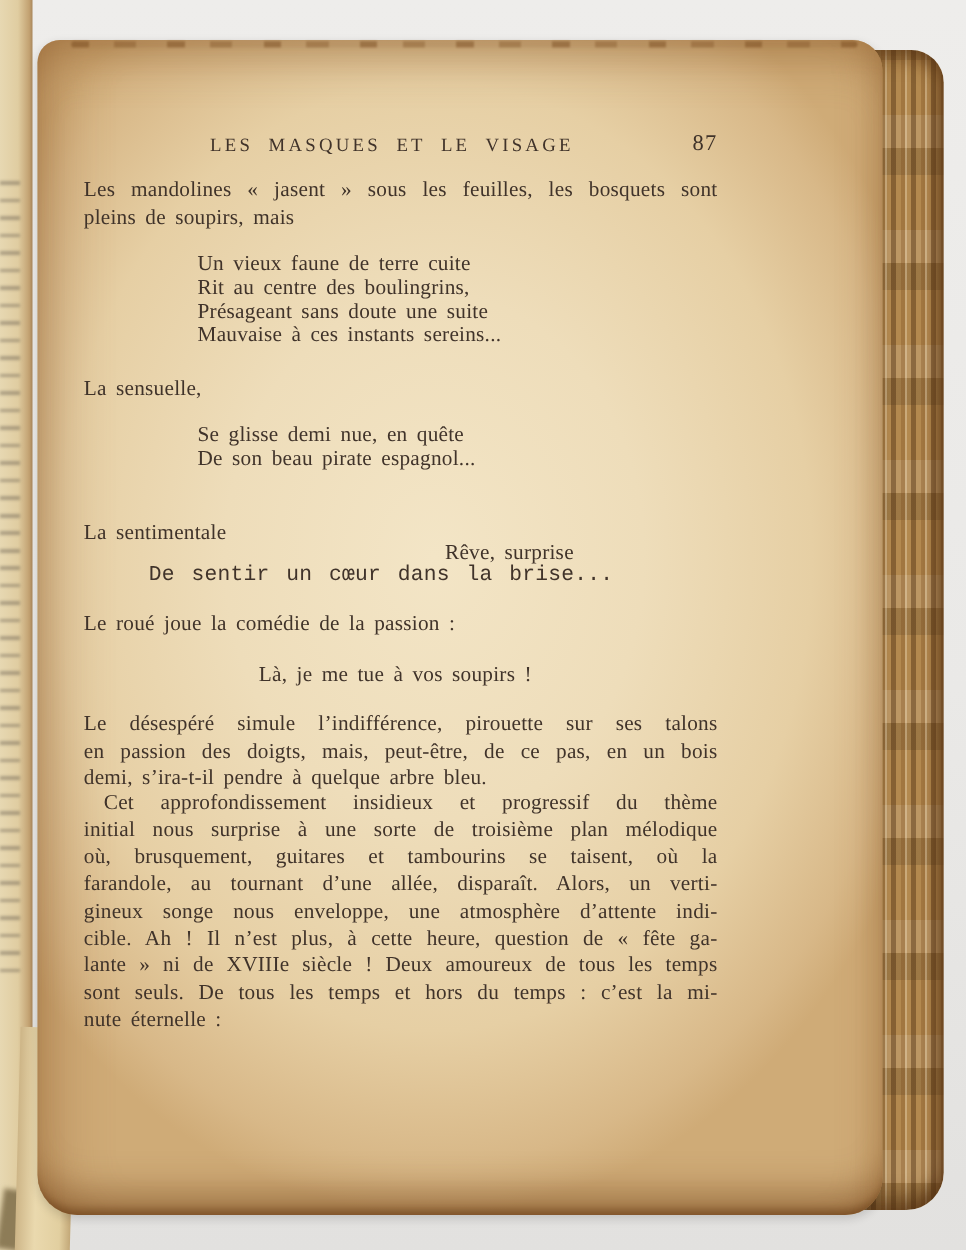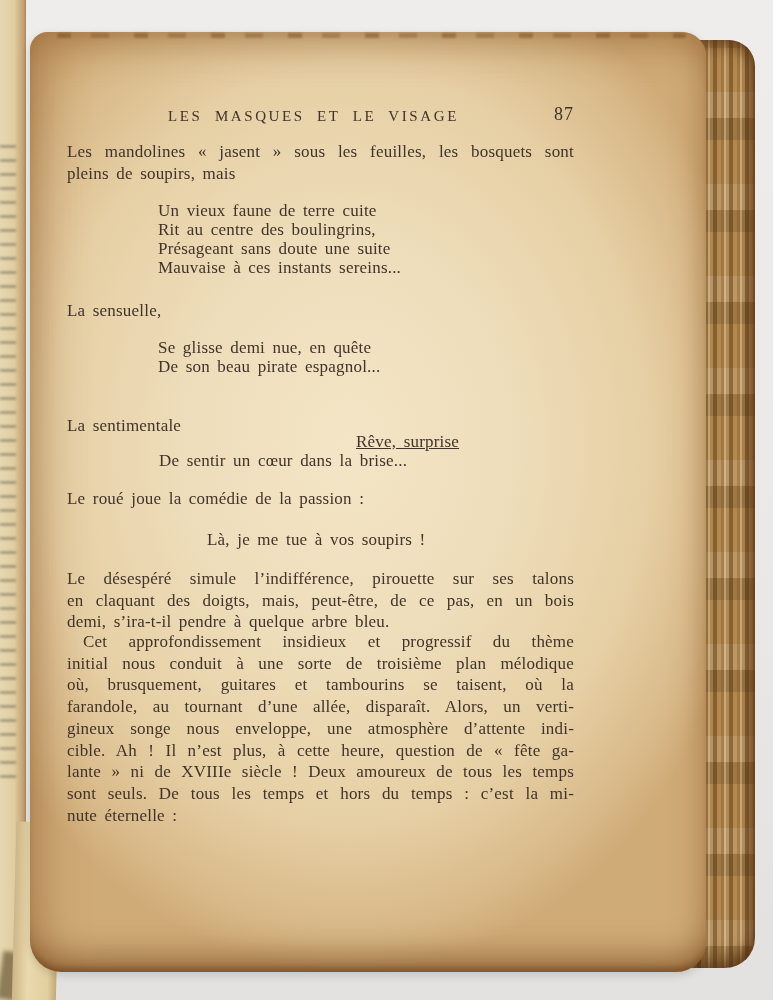--- a/index.html
+++ b/index.html
@@ -50,22 +50,22 @@
   .running-title{font-size:15px;letter-spacing:2.6px;word-spacing:6px;position:relative;left:-7px;}
   .page-number{position:absolute;right:0;top:-2px;font-size:18px;letter-spacing:1px;}
 
   .block{position:absolute;left:0;width:507px;}
   .para .line{line-height:21.5px;}
   .para3 .line{line-height:21.7px;}
   .just{text-align:justify;text-align-last:justify;}
   .verse .line{line-height:19px;margin-left:91px;}
   .label{line-height:20px;}
   .indent{padding-left:16px;}
-  .ml-reve{margin-left:289px;line-height:19px;text-decoration:underline;}
-  .ml-sentir{margin-left:92px;line-height:19px;}
+  .ml-reve{margin-left:289px;line-height:19px;}
+  .ml-sentir{margin-left:52px;line-height:19px;font-family:Liberation Mono, monospace;}
   .ml-quote{margin-left:140px;line-height:20px;}
 
   
   .watermark{position:absolute;left:224px;top:611px;width:420px;
     font-family:"Liberation Sans","DejaVu Sans",sans-serif;
     font-size:42px;line-height:42px;letter-spacing:.5px;color:#2b55e0;
     white-space:nowrap;z-index:5;}
 </style>
 </head>
 <body>
@@ -112,27 +112,27 @@
       </div>
 
       <div class="block label" style="top:457px">Le roué joue la comédie de la passion :</div>
 
       <div class="block" style="top:498px">
         <div class="line ml-quote">Là, je me tue à vos soupirs !</div>
       </div>
 
       <div class="block para" style="top:536px">
         <div class="line just">Le désespéré simule l’indifférence, pirouette sur ses talons</div>
-        <div class="line just">en claquant des doigts, mais, peut-être, de ce pas, en un bois</div>
+        <div class="line just">en passion des doigts, mais, peut-être, de ce pas, en un bois</div>
         <div class="line">demi, s’ira-t-il pendre à quelque arbre bleu.</div>
       </div>
 
       <div class="block para para3" style="top:599px">
         <div class="line just indent">Cet approfondissement insidieux et progressif du thème</div>
-        <div class="line just">initial nous conduit à une sorte de troisième plan mélodique</div>
+        <div class="line just">initial nous surprise à une sorte de troisième plan mélodique</div>
         <div class="line just">où, brusquement, guitares et tambourins se taisent, où la</div>
         <div class="line just">farandole, au tournant d’une allée, disparaît. Alors, un verti-</div>
         <div class="line just">gineux songe nous enveloppe, une atmosphère d’attente indi-</div>
         <div class="line just">cible. Ah ! Il n’est plus, à cette heure, question de « fête ga-</div>
         <div class="line just">lante » ni de XVIIIe siècle ! Deux amoureux de tous les temps</div>
         <div class="line just">sont seuls. De tous les temps et hors du temps : c’est la mi-</div>
         <div class="line">nute éternelle :</div>
       </div>
 
     </div>

